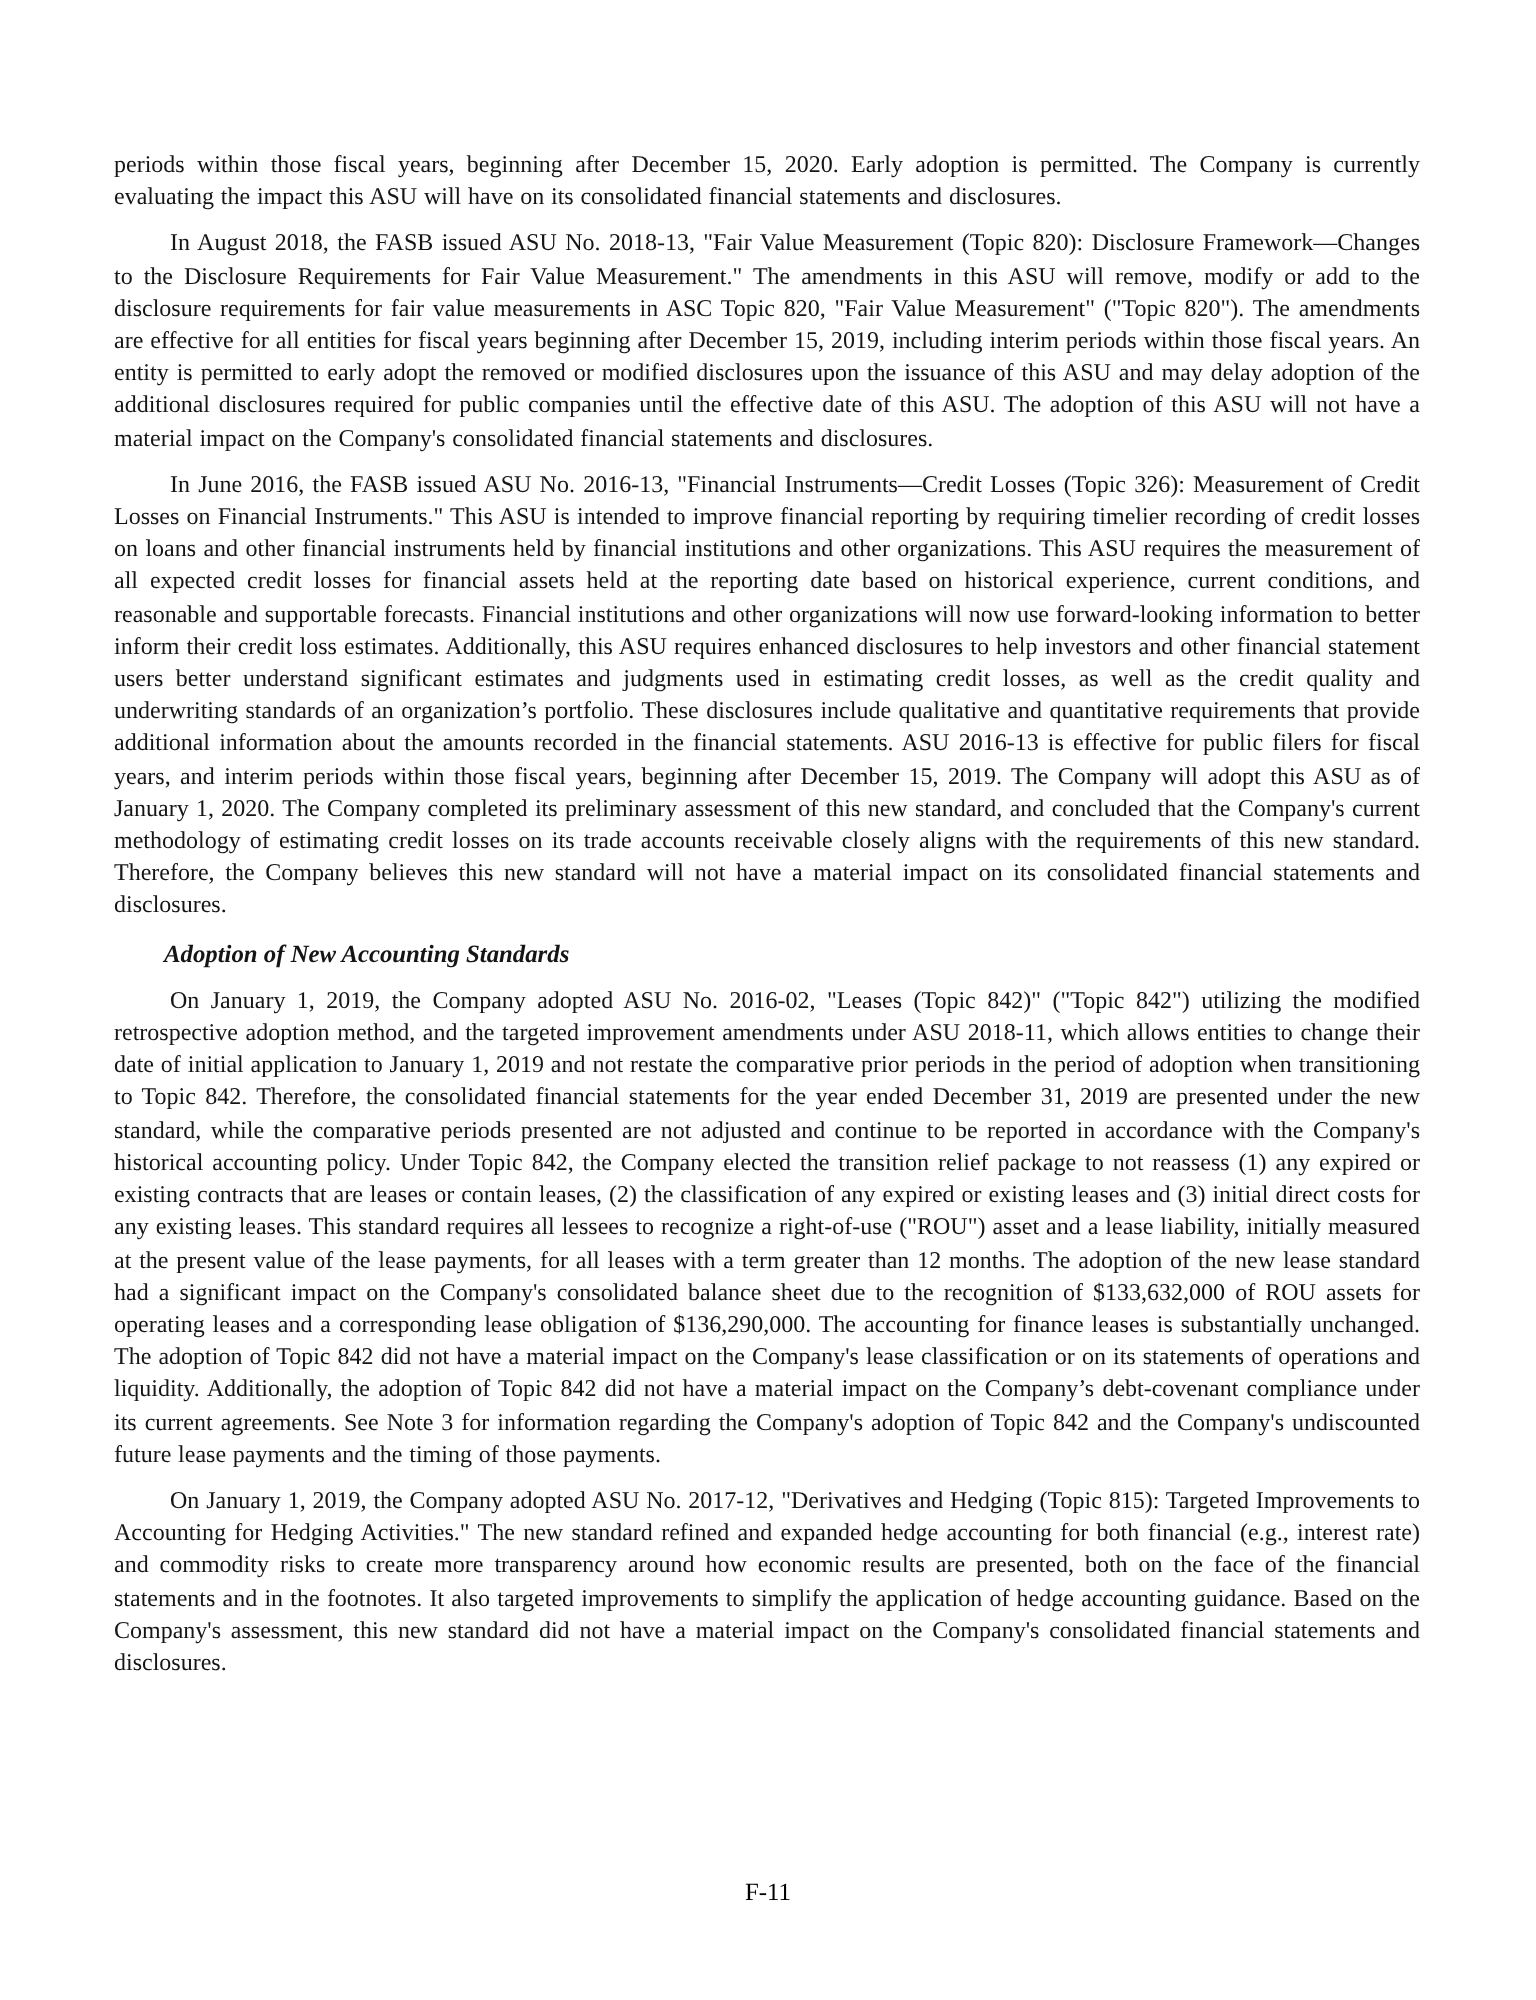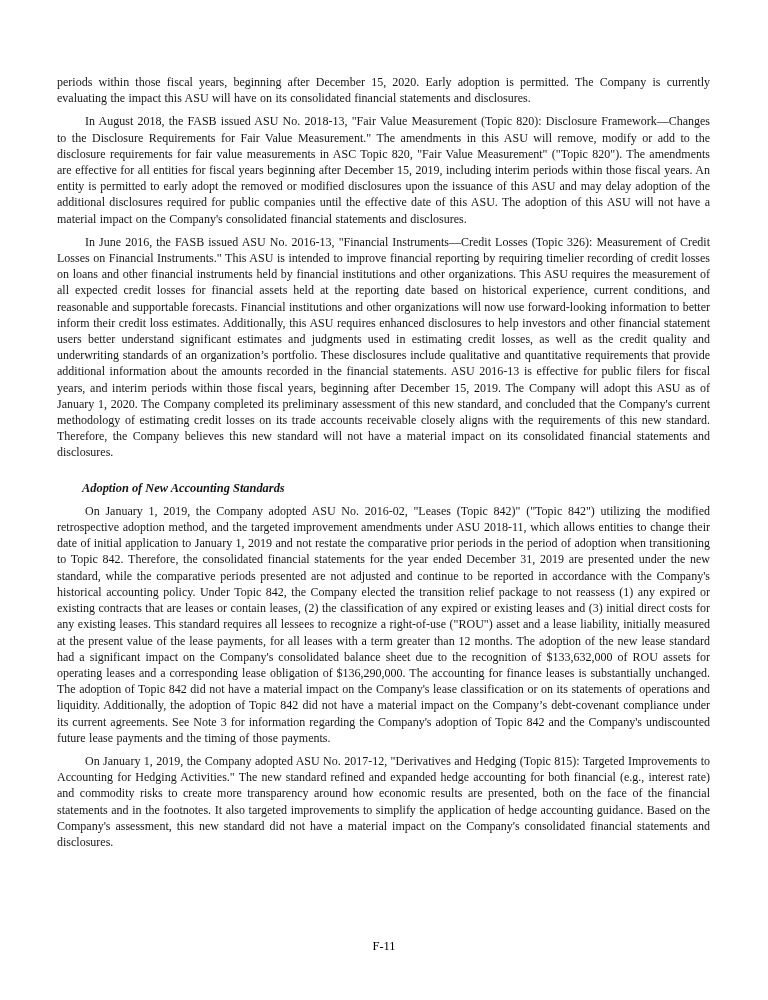--- a/index.html
+++ b/index.html
@@ -31,21 +31,21 @@
     word-spacing: 0.4px;
   }
   .para.first {
     text-indent: 0;
   }
   .section-heading {
     font-size: 12.4px;
     line-height: 16.2px;
     font-weight: bold;
     font-style: italic;
-    margin: 19px 0 7px 0;
+    margin: 8px 0 7px 0;
     text-indent: 25px;
   }
   .page-footer {
     position: absolute;
     bottom: 46px;
     left: 0;
     width: 100%;
     text-align: center;
     font-size: 12.4px;
     color: #000000;

